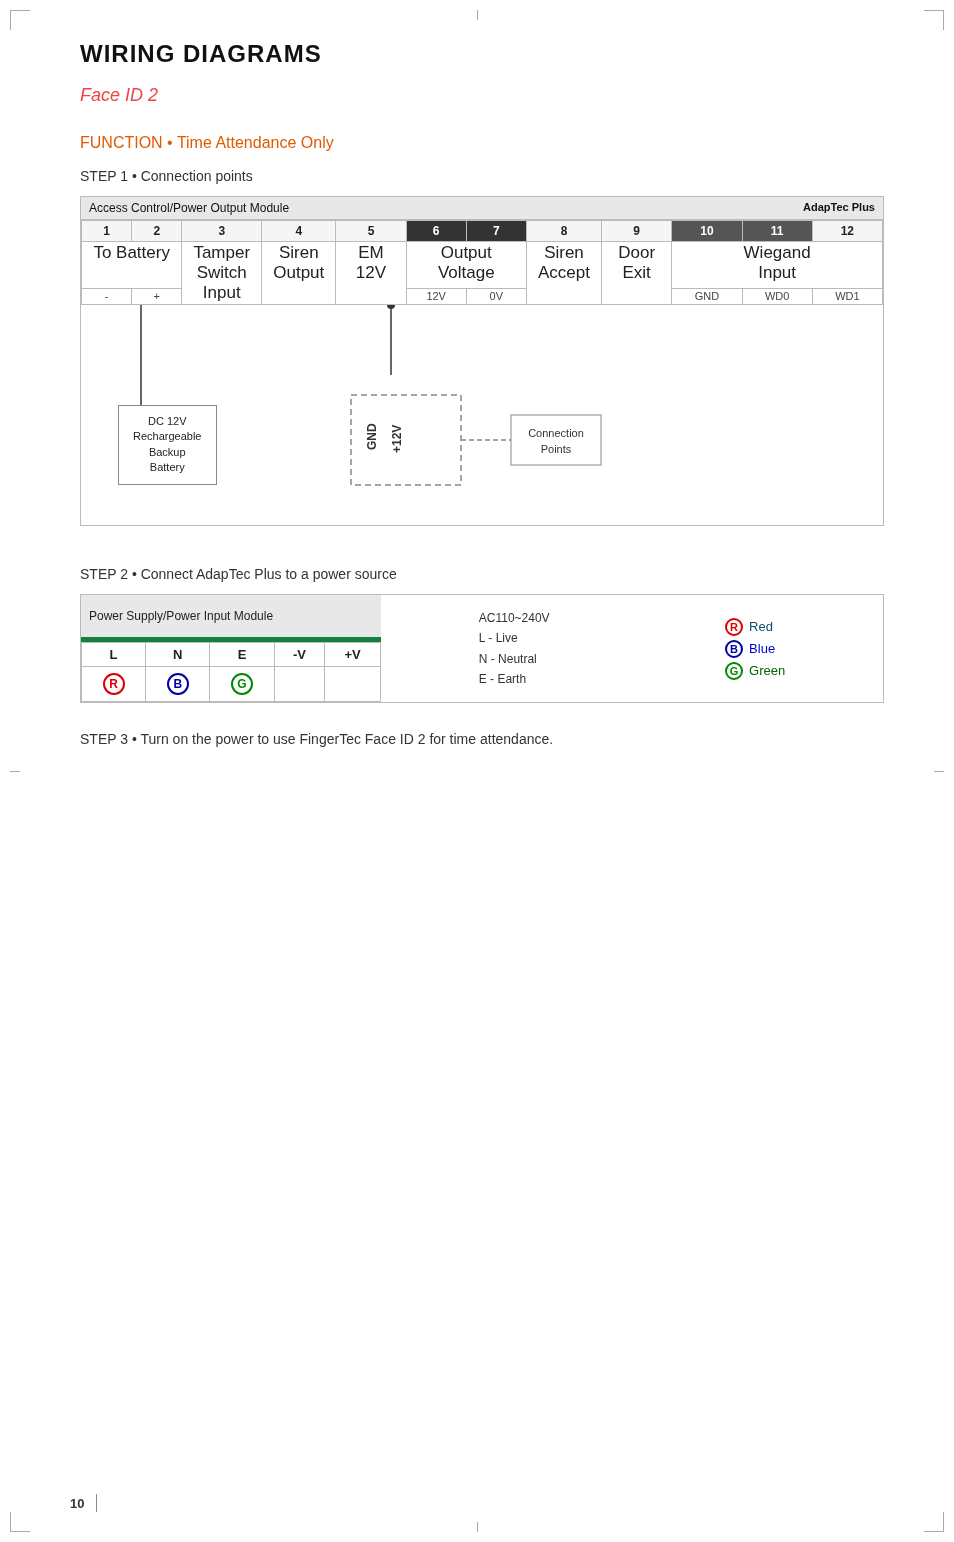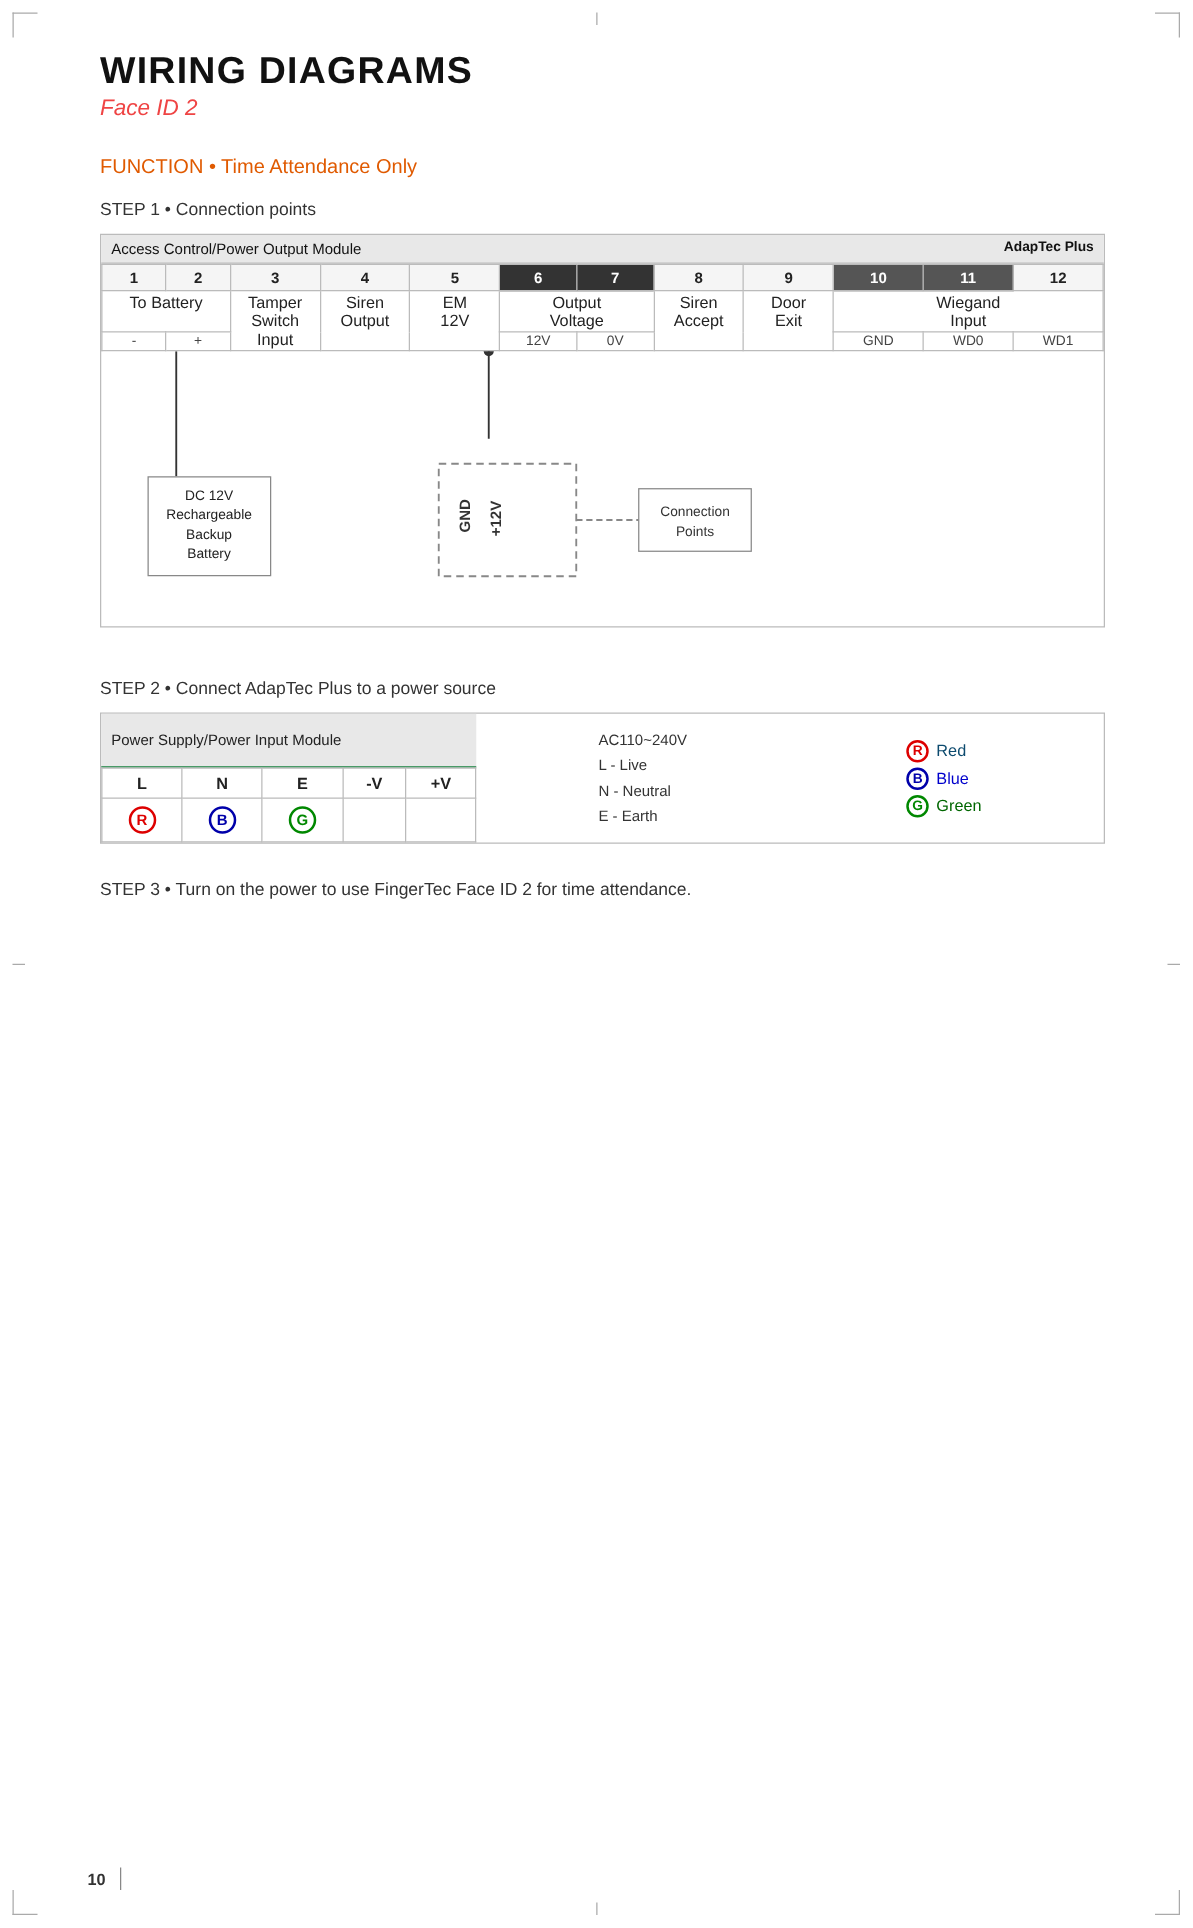--- a/index.html
+++ b/index.html
@@ -37,25 +37,25 @@
     .side-mark {
       position: absolute;
       background: #aaa;
     }
     .side-top { top: 10px; left: 50%; width: 1px; height: 10px; }
     .side-bottom { bottom: 10px; left: 50%; width: 1px; height: 10px; }
     .side-left { left: 10px; top: 50%; width: 10px; height: 1px; }
     .side-right { right: 10px; top: 50%; width: 10px; height: 1px; }
 
     .main-title {
-      font-size: 30px;
+      font-size: 24px;
       font-weight: 900;
       letter-spacing: 1px;
       color: #111;
-      margin-bottom: 2px;
+      margin-bottom: 17px;
     }
 
     .subtitle {
       font-size: 18px;
       font-style: italic;
       color: #ef4444;
       margin-bottom: 28px;
     }
 
     .function-heading {
@@ -128,21 +128,21 @@
     }
     .conn-table td.highlighted {
       background: #333;
       color: #fff;
     }
     .conn-table td.dark-bg {
       background: #555;
       color: #fff;
     }
     .conn-table .label-row td {
-      font-size: 13px;
+      font-size: 17px;
       padding: 1px 4px;
       border-top: none;
       vertical-align: top;
     }
     .conn-table .sub-label-row td {
       font-size: 11px;
       padding: 1px 4px;
       border-top: none;
       vertical-align: top;
       color: #444;
@@ -186,21 +186,21 @@
 
     .ps-module {
       flex: 0 0 auto;
       min-width: 300px;
     }
 
     .ps-module-header {
       background: #e8e8e8;
       padding: 14px 8px;
       font-size: 12px;
-      border-bottom: 1px solid #15803d;
+      border-bottom: 5px solid #15803d;
     }
 
     .ps-table {
       border-collapse: collapse;
       width: 100%;
     }
     .ps-table td {
       border: 1px solid #bbb;
       text-align: center;
       padding: 4px 10px;

